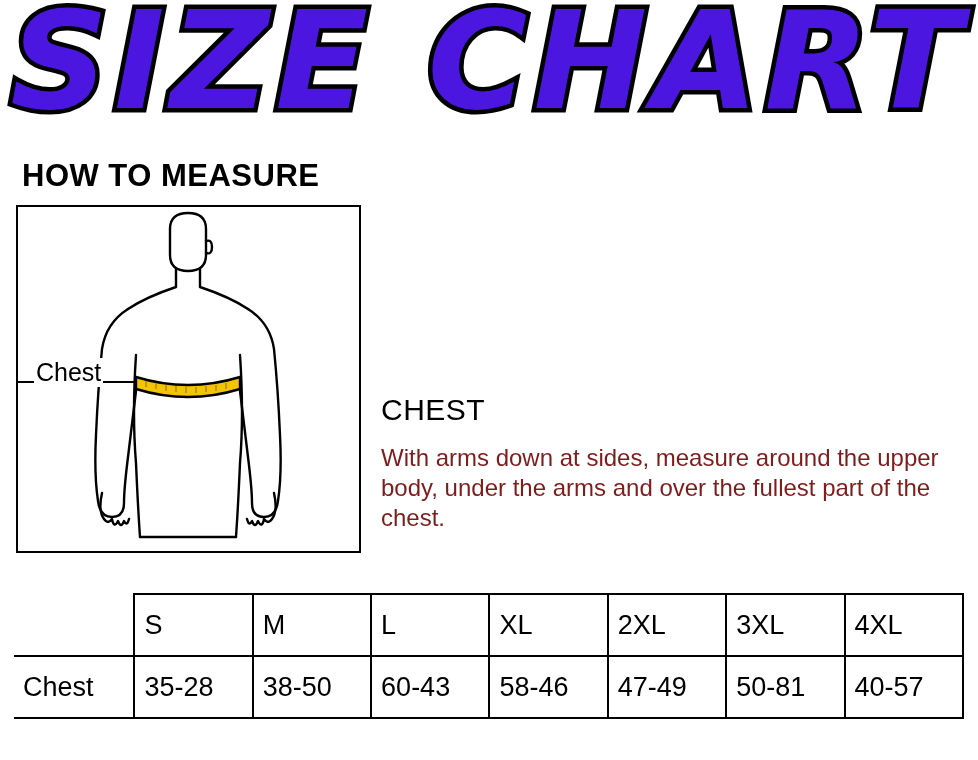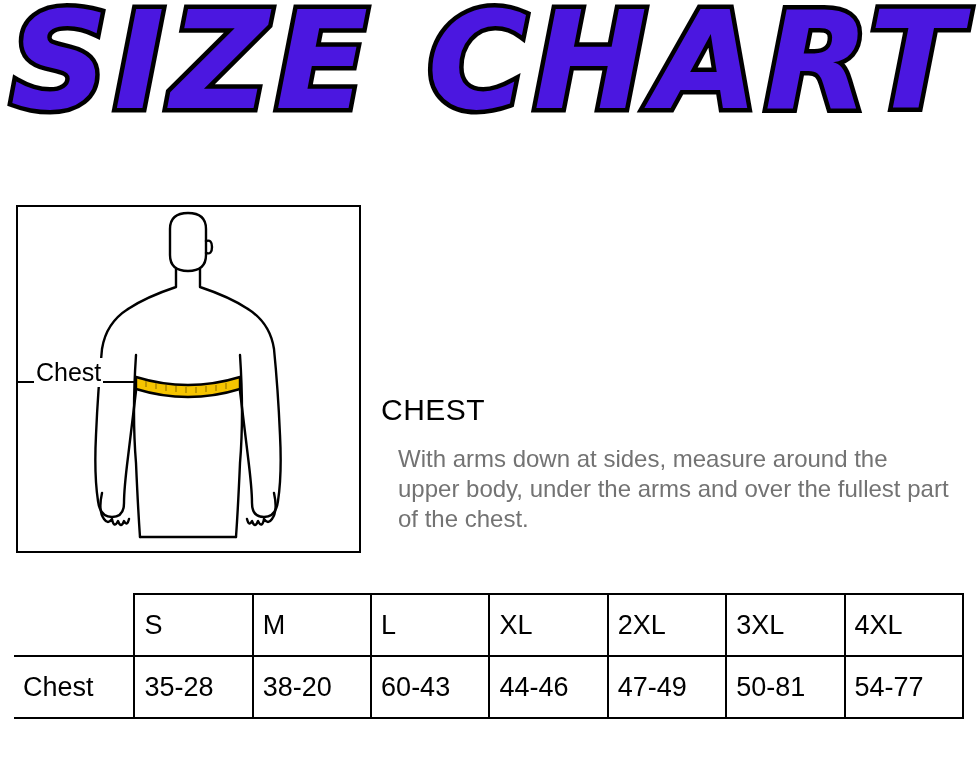--- a/index.html
+++ b/index.html
@@ -65,24 +65,24 @@
     width: 590px;
   }
   .desc h2 {
     margin: 0 0 16px 0;
     font-size: 30px;
     font-weight: normal;
     letter-spacing: 0.5px;
     color: #000;
   }
   .desc p {
-    margin: 17px;
+    margin: 0;
     font-size: 24px;
     line-height: 30px;
-    color: #737373;
+    color: #7f1d1d;
   }
 
   
   .table-wrap {
     position: absolute;
     left: 14px; top: 593px;
     width: 950px;
   }
   table.size-table {
     border-collapse: collapse;
@@ -114,20 +114,21 @@
 <body>
 
 <div id="page">
 
   <div class="title-wrap">
     <svg class="title-svg" width="978" height="152" viewBox="0 0 978 152">
       <text x="489" y="112" text-anchor="middle" font-family="'DejaVu Sans', sans-serif" font-size="136" font-weight="bold" font-style="italic" letter-spacing="6" fill="#4B17E0" stroke="#000000" stroke-width="9" paint-order="stroke">SIZE CHART</text>
     </svg>
   </div>
 
+  <div class="how-to">HOW TO MEASURE</div>
 
   <div class="figure-box">
     <svg class="figure-svg" width="341" height="344" viewBox="0 0 341 344">
       <g fill="none" stroke="#000" stroke-width="2.4" stroke-linejoin="round" stroke-linecap="round">
 
         <path d="M152 22 q0 -16 18 -16 q18 0 18 16 l0 26 q0 16 -18 16 q-18 0 -18 -16 z"></path>
 
         <path d="M188 34 q6 -2 6 6 q0 8 -6 6"></path>
 
         <path d="M158 62 l0 18 q-30 10 -48 22"></path>
@@ -189,24 +190,24 @@
           <td>M</td>
           <td>L</td>
           <td>XL</td>
           <td>2XL</td>
           <td>3XL</td>
           <td>4XL</td>
         </tr>
         <tr>
           <td class="rowlabel">Chest</td>
           <td>35-28</td>
-          <td>38-20</td>
+          <td>38-50</td>
           <td>60-43</td>
-          <td>44-46</td>
+          <td>58-46</td>
           <td>47-49</td>
           <td>50-81</td>
-          <td>54-77</td>
+          <td>40-57</td>
         </tr>
       </tbody>
     </table>
   </div>
 
 </div>
 
 </body></html>

